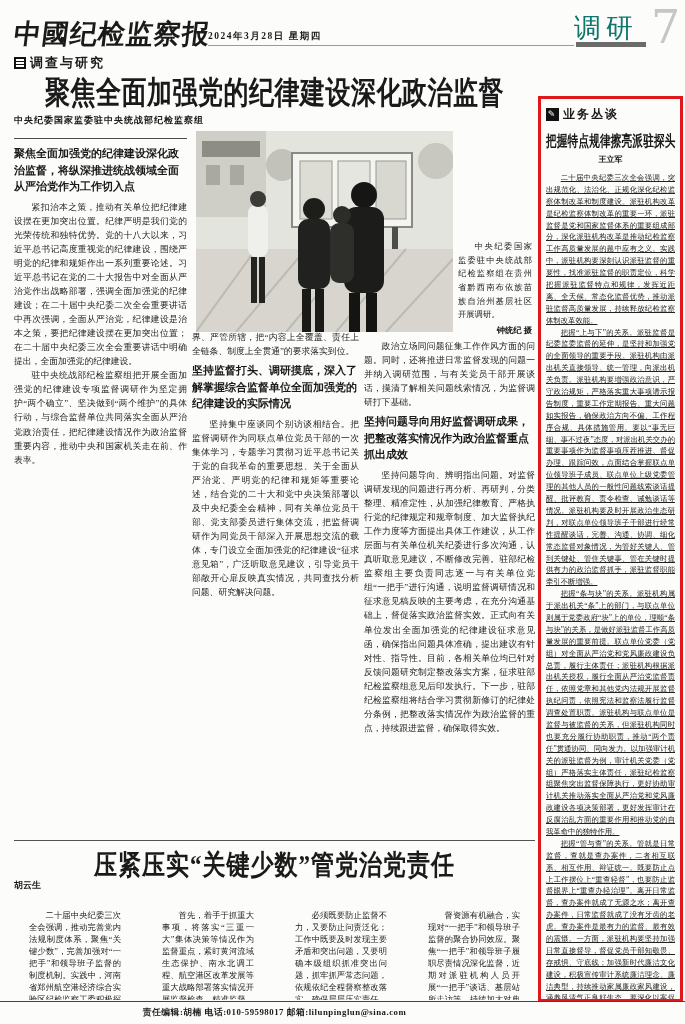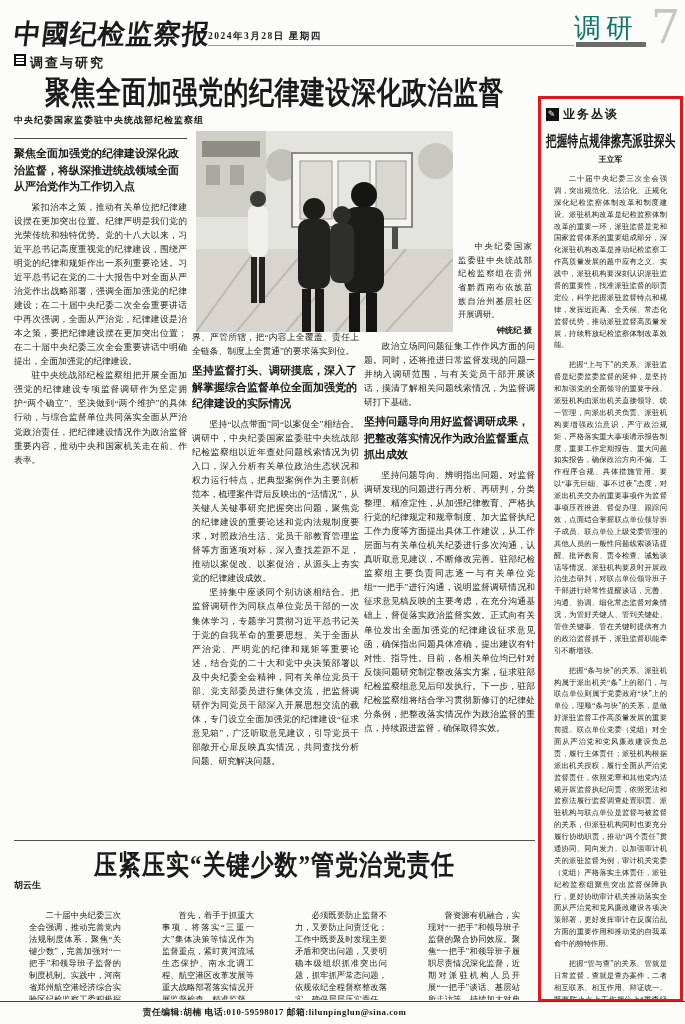--- a/index.html
+++ b/index.html
@@ -8,21 +8,21 @@
   
   .masthead{position:absolute;left:14px;top:16px;font-size:27px;font-weight:bold;
             transform:skewX(-7deg);letter-spacing:1px;white-space:nowrap;}
   .pub-date{position:absolute;left:208px;top:30px;font-size:9.5px;font-weight:bold;letter-spacing:1.5px;}
   .header-rule{position:absolute;left:208px;top:45px;width:366px;height:1px;background:#9a9a98;}
   .section-bar{position:absolute;left:576px;top:42px;width:70px;height:5px;background:#6b6b69;}
   .section-title{position:absolute;left:574px;top:10px;font-size:27px;letter-spacing:5px;color:#0f766e;}
   .page-number{position:absolute;left:651px;top:0px;font-size:46px;color:#c6c6c4;
                font-family:"DejaVu Serif",serif;}
   
-  .kicker{position:absolute;left:14px;top:54px;display:flex;align-items:flex-start;gap:4px;
+  .kicker{position:absolute;left:14px;top:54px;display:flex;align-items:center;gap:4px;
           font-size:13px;font-weight:bold;letter-spacing:2px;}
   .flag-icon{width:12px;height:12px;background:#111;position:relative;flex:0 0 auto;}
   .flag-icon::after{content:"";position:absolute;left:2px;top:5px;width:8px;height:2px;background:#fff;
                     box-shadow:0 3px 0 #fff,0 -3px 0 #fff;}
   
   .headline{position:absolute;left:14px;top:72px;width:521px;text-align:center;
             font-size:25px;font-weight:900;letter-spacing:0.5px;transform:scaleY(1.25);
             transform-origin:top center;white-space:nowrap;}
   .byline{position:absolute;left:14px;top:114px;width:521px;
           font-size:9px;font-weight:bold;letter-spacing:1px;}
@@ -59,21 +59,21 @@
   .sidebar{position:absolute;left:538px;top:96px;width:145px;height:906px;box-sizing:border-box;
            border:3px solid #e0181c;background:#fcfcfa;padding:7px 5px 4px 5px;overflow:hidden;}
   .sb-kicker{display:flex;align-items:center;gap:4px;font-size:12px;font-weight:bold;
              letter-spacing:2px;margin-bottom:8px;}
   .brush-icon{width:13px;height:13px;background:#111;color:#fff;font-size:9px;line-height:13px;
               text-align:center;flex:0 0 auto;font-family:"DejaVu Sans",sans-serif;}
   .sb-title{font-size:10.6px;font-weight:900;text-align:center;letter-spacing:0.2px;
             transform:scaleY(1.45);transform-origin:top center;margin:2px 0 2px 0;white-space:nowrap;}
   .sb-author{text-align:center;font-size:8px;font-weight:bold;margin:9px 0 7px 0;}
   .sb-body{font-size:7.35px;line-height:1.62;text-align:justify;color:#222;}
-  .sb-body p{margin:8px;text-indent:2em;}
+  .sb-body p{margin:0;text-indent:2em;text-decoration:underline;}
   
   .footer-rule{position:absolute;left:0;top:1001px;width:685px;height:1px;background:#44423e;}
   .footer-text{position:absolute;left:14px;top:1007px;width:521px;text-align:center;
                font-size:8.8px;font-weight:bold;letter-spacing:0.5px;}
 </style>
 </head>
 <body>
 
 <div class="page">
 
@@ -141,21 +141,20 @@
     <p>中央纪委国家监委驻中央统战部纪检监察组在贵州省黔西南布依族苗族自治州基层社区开展调研。</p>
     <span class="credit">钟统纪 摄</span>
   </div>
 
   <div class="colB">
     <div class="body-text">
         <p style="text-indent:0">界、严管所辖，把“内容上全覆盖、责任上全链条、制度上全贯通”的要求落实到位。</p>
       </div>
     <div class="subhead">坚持监督打头、调研摸底，深入了解掌握综合监督单位全面加强党的纪律建设的实际情况</div>
     <div class="body-text">
-        <p>坚持“以点带面”同“以案促全”相结合。调研中，中央纪委国家监委驻中央统战部纪检监察组以近年查处问题线索情况为切入口，深入分析有关单位政治生态状况和权力运行特点，把典型案例作为主要剖析范本，梳理案件背后反映出的“活情况”，从关键人关键事研究把握突出问题，聚焦党的纪律建设的重要论述和党内法规制度要求，对照政治生活、党员干部教育管理监督等方面逐项对标，深入查找差距不足，推动以案促改、以案促治，从源头上夯实党的纪律建设成效。</p>
         <p>坚持集中座谈同个别访谈相结合。把监督调研作为同联点单位党员干部的一次集体学习，专题学习贯彻习近平总书记关于党的自我革命的重要思想、关于全面从严治党、严明党的纪律和规矩等重要论述，结合党的二十大和党中央决策部署以及中央纪委全会精神，同有关单位党员干部、党支部委员进行集体交流，把监督调研作为同党员干部深入开展思想交流的载体，专门设立全面加强党的纪律建设“征求意见箱”，广泛听取意见建议，引导党员干部敞开心扉反映真实情况，共同查找分析问题、研究解决问题。</p>
       </div>
   </div>
 
   <div class="colC">
     <div class="body-text">
         <p>政治立场同问题征集工作作风方面的问题。同时，还将推进日常监督发现的问题一并纳入调研范围，与有关党员干部开展谈话，摸清了解相关问题线索情况，为监督调研打下基础。</p>
       </div>
     <div class="subhead">坚持问题导向用好监督调研成果，把整改落实情况作为政治监督重点抓出成效</div>
     <div class="body-text">

